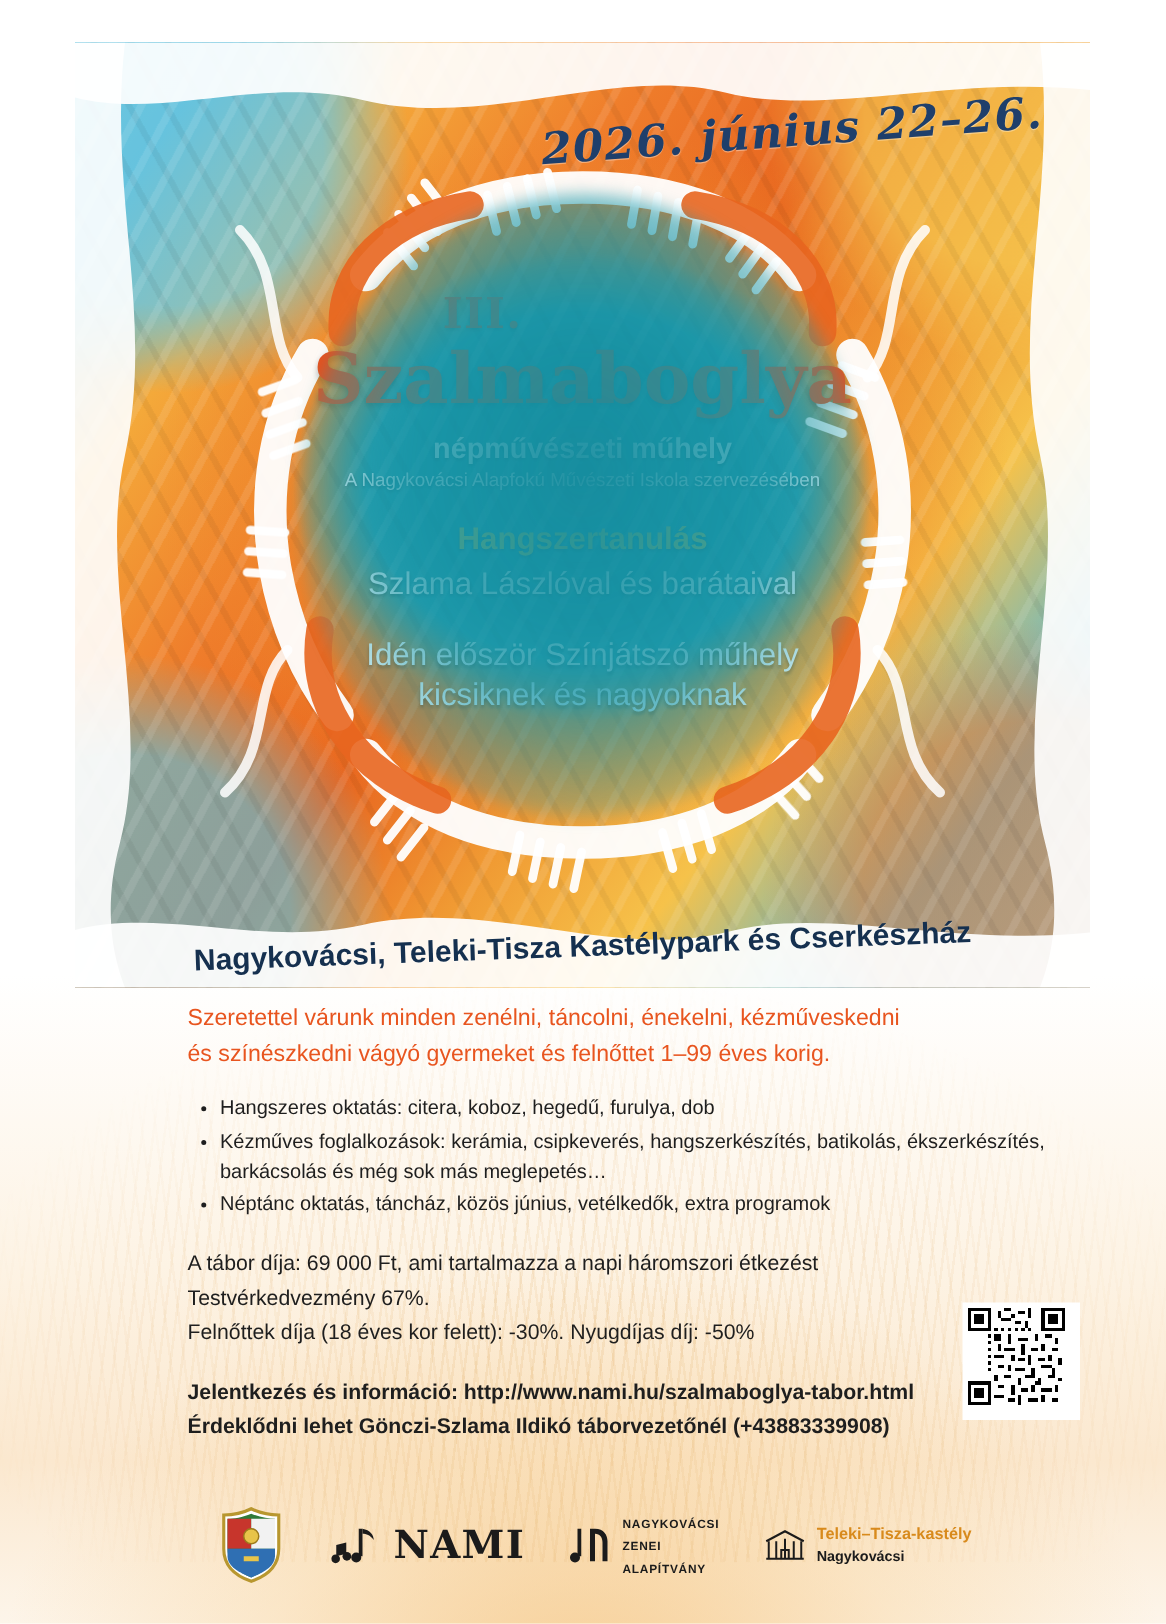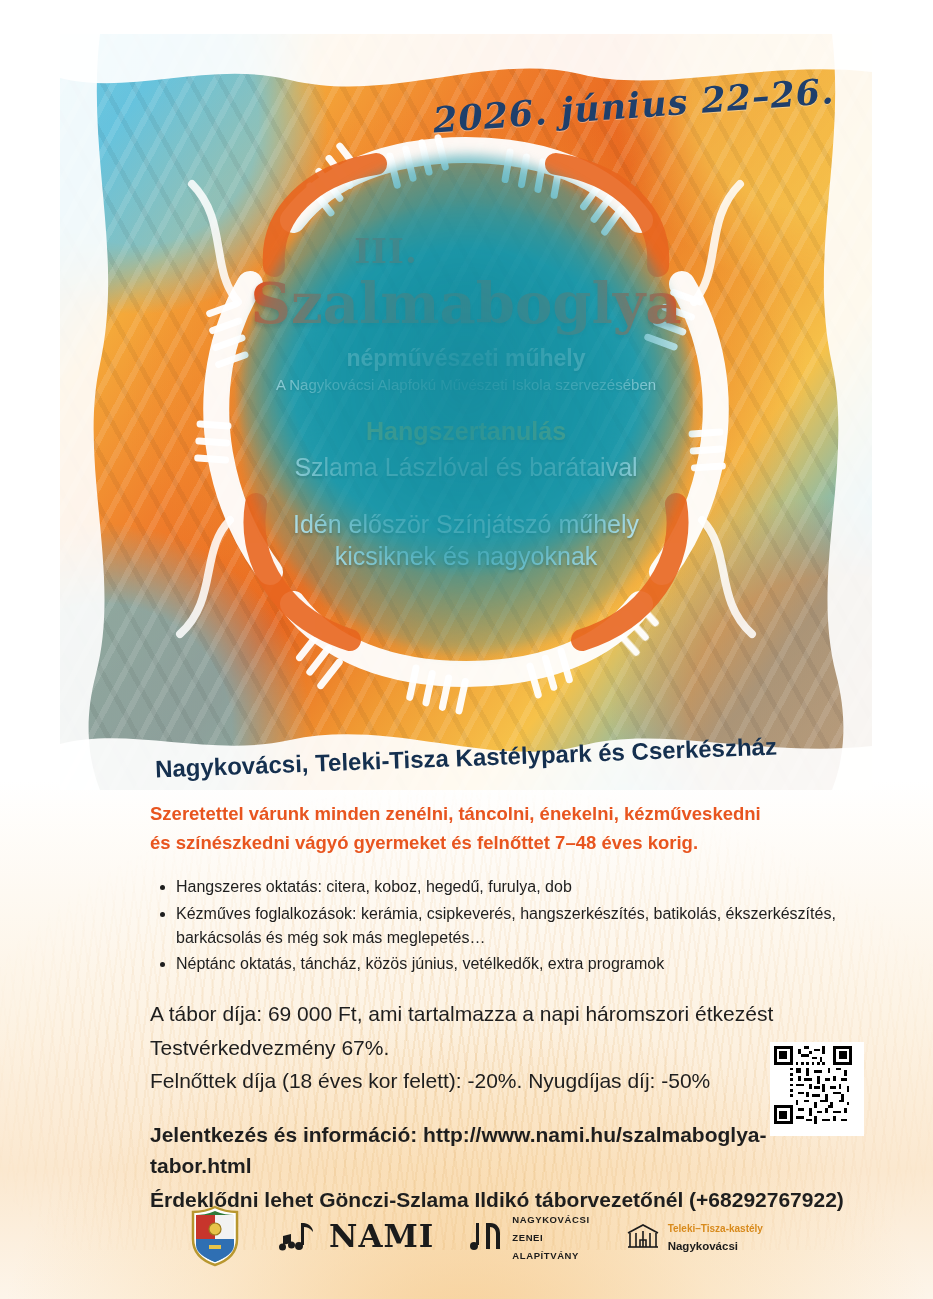--- a/index.html
+++ b/index.html
@@ -180,39 +180,39 @@
 
   
   .body-copy {
     position: absolute;
     left: 150px;
     top: 800px;
     width: 700px;
   }
   .welcome {
     font-size: 18.5px;
-    font-weight: 700;
+    font-weight: 400;
     color: #e8551f;
     line-height: 1.55;
     margin: 0 0 18px 0;
   }
   ul.offers {
     margin: 0 0 22px 0;
     padding-left: 26px;
     list-style: disc;
   }
   ul.offers li {
     font-size: 16px;
     color: #1e1e1e;
     line-height: 1.48;
     margin-bottom: 3px;
   }
   .prices p, .contact p {
     margin: 0 0 2px 0;
-    font-size: 21px;
+    font-size: 17px;
     color: #1e1e1e;
     line-height: 1.5;
   }
   .prices { margin-bottom: 22px; }
   .contact p { color: #1e1e1e; font-weight: bold; }
 
   
   .qr {
     position: absolute;
     left: 770px;
@@ -246,21 +246,21 @@
     color: #1b1b1b;
   }
   .nzal {
     font-size: 9.5px;
     font-weight: 700;
     letter-spacing: 0.6px;
     color: #1b1b1b;
     text-transform: uppercase;
   }
   .tt-1 {
-    font-size: 10px;
+    font-size: 13px;
     font-weight: 700;
     color: #d88a1c;
   }
   .tt-2 {
     font-size: 11.5px;
     font-weight: 700;
     color: #1b1b1b;
   }
 </style>
 </head>
@@ -390,38 +390,38 @@
         <div class="lead-white" style="margin-top:2px">kicsiknek és nagyoknak</div>
       </div>
 
       <div class="venue">Nagykovácsi, Teleki-Tisza Kastélypark és Cserkészház</div>
     </div>
   </div>
 
   <div class="body-copy">
     <p class="welcome">
       <span>Szeretettel várunk minden zenélni, táncolni, énekelni, kézműveskedni</span><br>
-      <span>és színészkedni vágyó gyermeket és felnőttet 7–48 éves korig.</span>
+      <span>és színészkedni vágyó gyermeket és felnőttet 1–99 éves korig.</span>
     </p>
 
     <ul class="offers">
       <li>Hangszeres oktatás: citera, koboz, hegedű, furulya, dob</li>
       <li>Kézműves foglalkozások: kerámia, csipkeverés, hangszerkészítés, batikolás, ékszerkészítés, barkácsolás és még sok más meglepetés…</li>
       <li>Néptánc oktatás, táncház, közös június, vetélkedők, extra programok</li>
     </ul>
 
     <div class="prices">
       <p>A tábor díja: 69 000 Ft, ami tartalmazza a napi háromszori étkezést</p>
       <p>Testvérkedvezmény 67%.</p>
-      <p>Felnőttek díja (18 éves kor felett): -20%. Nyugdíjas díj: -50%</p>
+      <p>Felnőttek díja (18 éves kor felett): -30%. Nyugdíjas díj: -50%</p>
     </div>
 
     <div class="contact">
       <p>Jelentkezés és információ: http://www.nami.hu/szalmaboglya-tabor.html</p>
-      <p>Érdeklődni lehet Gönczi-Szlama Ildikó táborvezetőnél (+68292767922)</p>
+      <p>Érdeklődni lehet Gönczi-Szlama Ildikó táborvezetőnél (+43883339908)</p>
     </div>
   </div>
 
   <div class="qr">
     <svg width="78" height="78" viewBox="0 0 29 29" shape-rendering="crispEdges" aria-hidden="true">
       <rect width="29" height="29" fill="#ffffff"></rect>
       <g fill="#000000">
 
         <rect x="0" y="0" width="7" height="1"></rect>
           <rect x="0" y="6" width="7" height="1"></rect>

